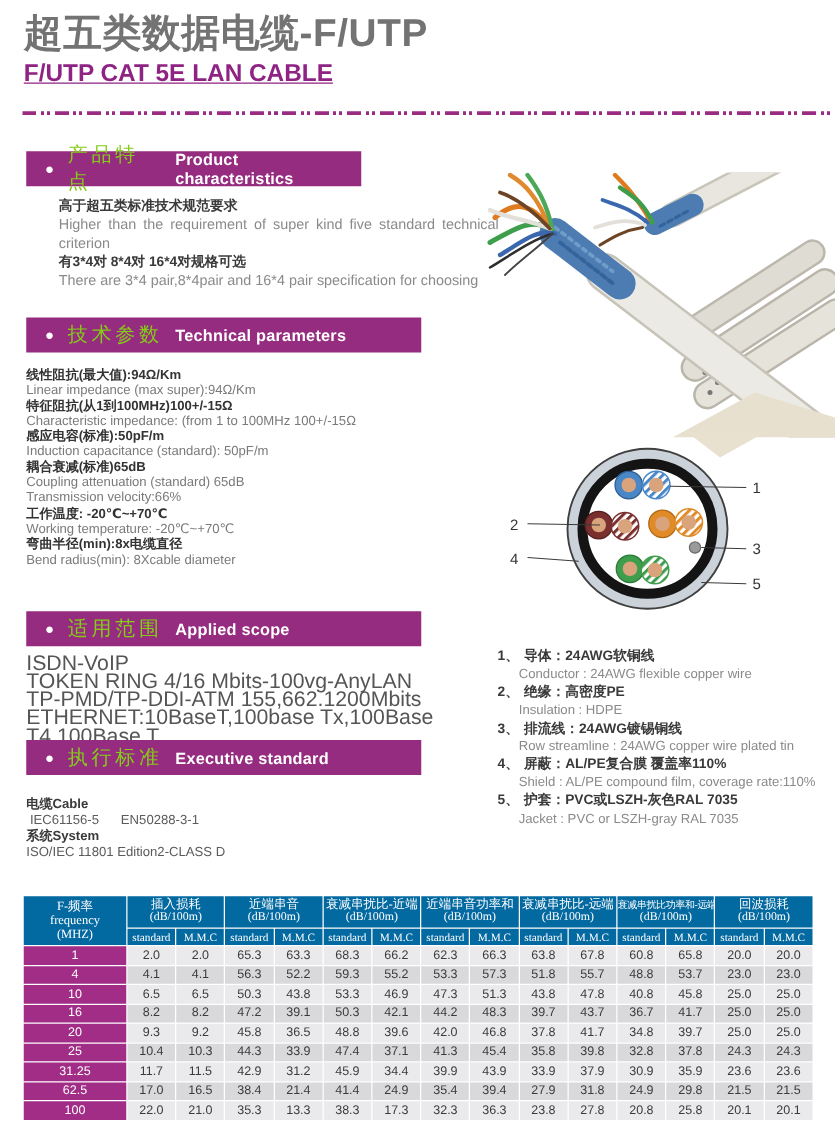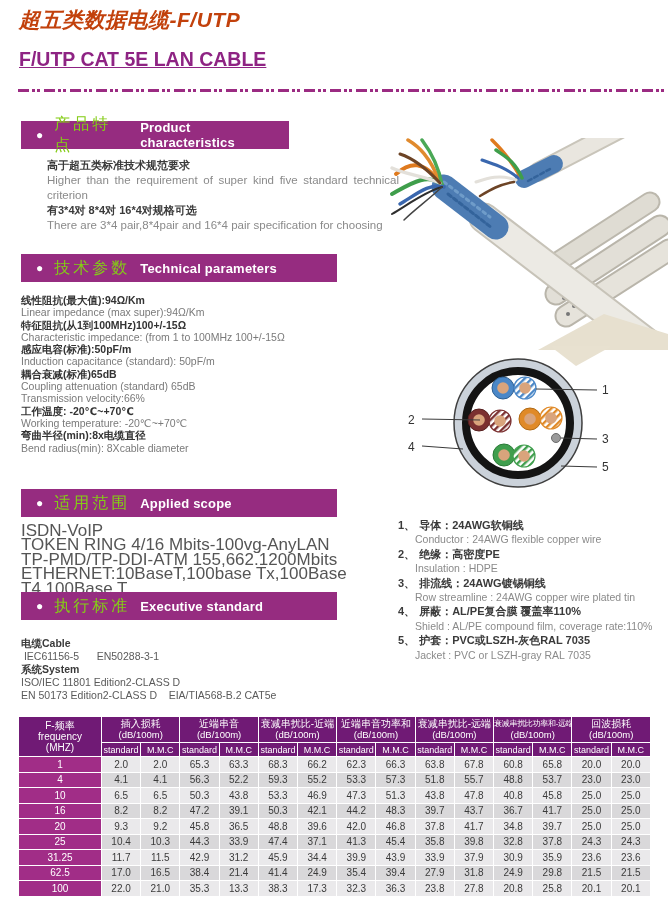--- a/index.html
+++ b/index.html
@@ -1,18 +1,18 @@
 <!DOCTYPE html>
 <html><head>
 <meta charset="utf-8">
 <style>
   html,body{margin:0;padding:0;background:#fff;}
   .page{position:relative;width:668px;height:909px;background:#fff;overflow:hidden;
         font-family:"Liberation Sans","DejaVu Sans",sans-serif;}
-  .title{position:absolute;left:19px;top:6px;font-size:21px;font-weight:bold;color:#c2410c;letter-spacing:0.5px;font-style:italic;}
+  .title{position:absolute;left:19px;top:6px;font-size:31px;font-weight:bold;color:#737373;letter-spacing:0.5px;}
   .subtitle{position:absolute;left:19px;top:48px;font-size:19.5px;font-weight:bold;color:#8e2383;text-decoration:underline;}
   .divider{position:absolute;left:18px;top:89px;width:650px;height:3px;
     background:repeating-linear-gradient(90deg,#9b2b82 0 11px,transparent 11px 14.5px,
       #9b2b82 14.5px 17px,transparent 17px 19.5px,#9b2b82 19.5px 22px,transparent 22px 26px);}
   .bar{position:absolute;left:21px;height:28px;background:#962c80;display:flex;align-items:center;padding-left:15px;box-sizing:border-box;}
   .bar .dot{color:#fff;font-size:12px;margin-right:11px;line-height:1;}
   .bar .bar-cn{color:#84cc16;font-size:16px;font-weight:normal;letter-spacing:3px;}
   .bar .bar-en{color:#fff;font-size:13px;font-weight:bold;margin-left:10px;letter-spacing:0.2px;}
   .bar1{top:121px;width:268px;}
   .bar2{top:254px;width:316px;}
@@ -32,21 +32,21 @@
   #construction-list{left:398px;top:518px;width:270px;line-height:14.4px;}
   .c-cn{font-size:11px;font-weight:bold;color:#3a3a3a;}
   .c-num{margin-right:4px;}
   .c-en{font-size:10.5px;color:#8a8a8a;padding-left:17px;}
 
   .photo-svg{position:absolute;left:388px;top:138px;}
   .diagram-svg{position:absolute;left:400px;top:346px;}
 
   .ptable{position:absolute;left:18px;top:716px;width:633px;border-collapse:separate;border-spacing:1.5px;table-layout:fixed;}
   .ptable th,.ptable td{padding:0;text-align:center;vertical-align:middle;}
-  .ptable thead th{background:#701a75;color:#fff;font-weight:normal;}
+  .ptable thead th{background:#0369a1;color:#fff;font-weight:normal;font-family:Liberation Serif, serif;}
   .fh-line{font-size:10px;line-height:11px;}
   .g-cn{font-size:10px;line-height:11px;padding-top:1px;white-space:nowrap;overflow:hidden;}
   .g-cn.small{font-size:8px;letter-spacing:-0.3px;}
   .g-unit{font-size:9.5px;line-height:11px;padding-bottom:2px;}
   th.freq-h{height:33px;}
   th.sub{font-size:9px;height:13px;font-weight:normal;}
   .ptable tbody th.freq{background:#a12d87;color:#fff;font-size:10px;font-weight:normal;height:14.5px;}
   .ptable tbody td{font-size:10px;color:#3b3b3b;height:14.5px;}
   .ptable tbody tr.light td{background:#eae9eb;}
   .ptable tbody tr.dark td{background:#d9d8da;}
@@ -103,21 +103,21 @@
       <div class="scope-line">TOKEN RING 4/16 Mbits-100vg-AnyLAN</div>
       <div class="scope-line">TP-PMD/TP-DDI-ATM 155,662.1200Mbits</div>
       <div class="scope-line">ETHERNET:10BaseT,100base Tx,100Base T4,100Base T</div>
     </div>
 
   <div class="bar bar4">
     <span class="dot">●</span>
     <span class="bar-cn">执行标准</span>
     <span class="bar-en">Executive standard</span>
   </div>
-  <div id="standard-lines" class="block"><div class="std-line bold">电缆Cable</div><div class="std-line"> IEC61156-5      EN50288-3-1</div><div class="std-line bold">系统System</div><div class="std-line">ISO/IEC 11801 Edition2-CLASS D</div><div class="std-line">EN 50173 Edition2-CLASS D    EIA/TIA568-B.2 CAT5e</div></div>
+  <div id="standard-lines" class="block"><div class="std-line bold">电缆Cable</div><div class="std-line"> IEC61156-5      EN50288-3-1</div><div class="std-line bold">系统System</div><div class="std-line">ISO/IEC 11801 Edition2-CLASS D</div></div>
 
   <svg class="photo-svg" width="280" height="212" viewBox="0 0 280 212">
     <g stroke-linecap="round" fill="none">
       <path d="M160,130 L262,64" stroke="#bcb8ad" stroke-width="21"></path>
       <path d="M160,130 L262,64" stroke="#dfdcd3" stroke-width="17"></path>
       <path d="M168,156 L272,88" stroke="#b9b5aa" stroke-width="23"></path>
       <path d="M168,156 L272,88" stroke="#e2dfd7" stroke-width="19"></path>
       <path d="M178,178 L281,112" stroke="#b9b5aa" stroke-width="23"></path>
       <path d="M178,178 L281,112" stroke="#e6e3db" stroke-width="19"></path>
     </g>

